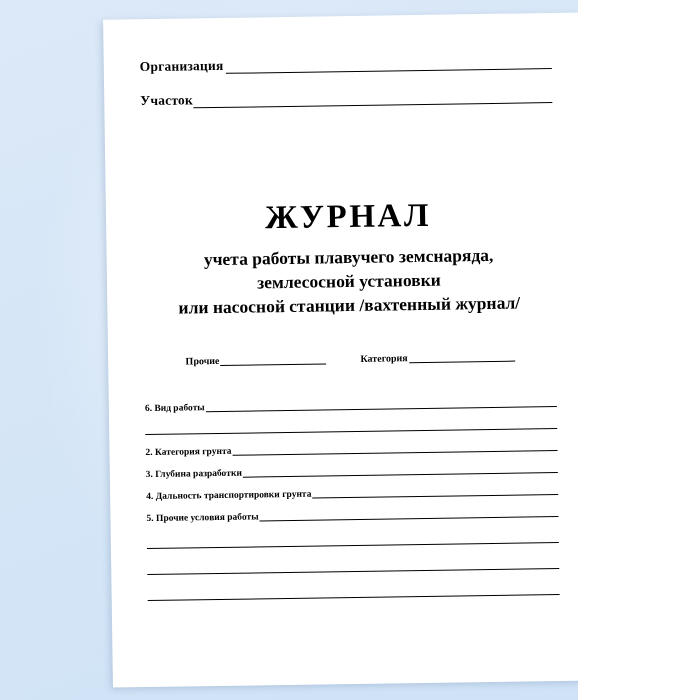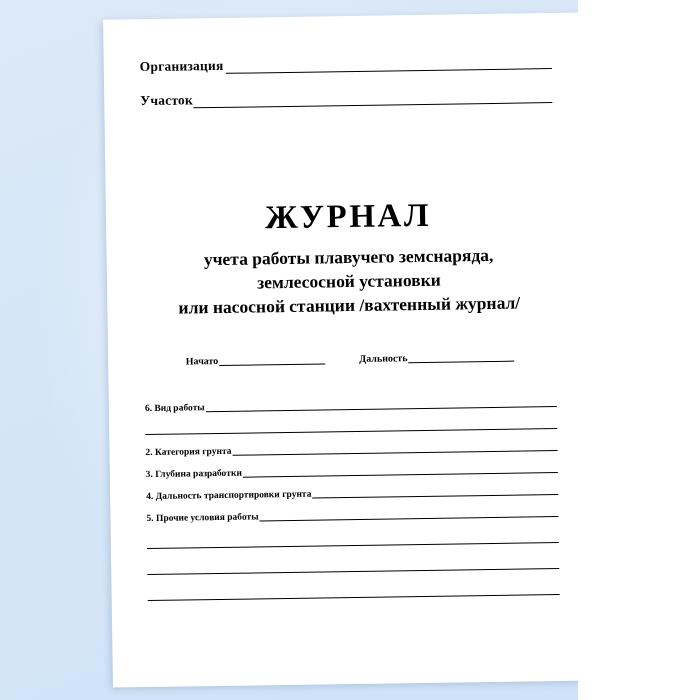--- a/index.html
+++ b/index.html
@@ -163,25 +163,25 @@
         <h1 class="doc-title">ЖУРНАЛ</h1>
         <div class="doc-sub">
           <div>учета работы плавучего земснаряда,</div>
           <div>землесосной установки</div>
           <div>или насосной станции /вахтенный журнал/</div>
         </div>
       </div>
 
       <div class="dates-row">
         <div class="date-item">
-          <span class="date-label">Начато</span>
+          <span class="date-label">Прочие</span>
           <span class="date-rule"></span>
         </div>
         <div class="date-item">
-          <span class="date-label">Дальность</span>
+          <span class="date-label">Категория</span>
           <span class="date-rule"></span>
         </div>
       </div>
 
       <div class="items">
 
         <div class="item">
           <div class="item-line">
             <span class="item-label">6. Вид работы</span>
             <span class="item-rule"></span>

